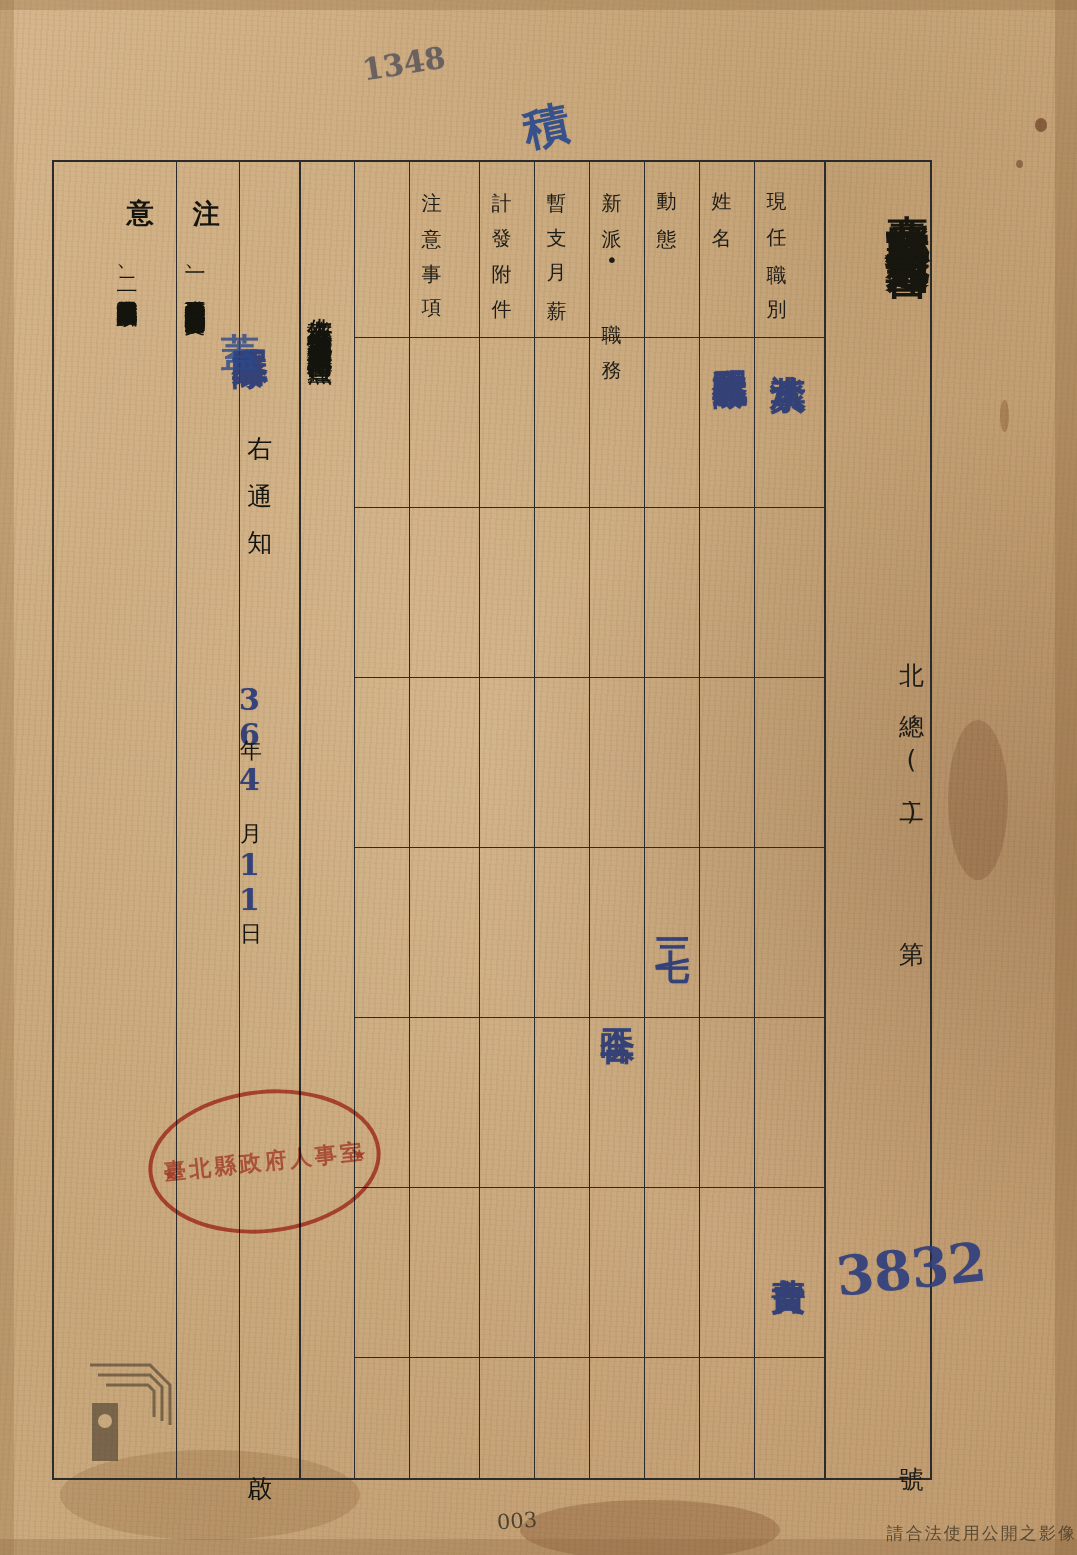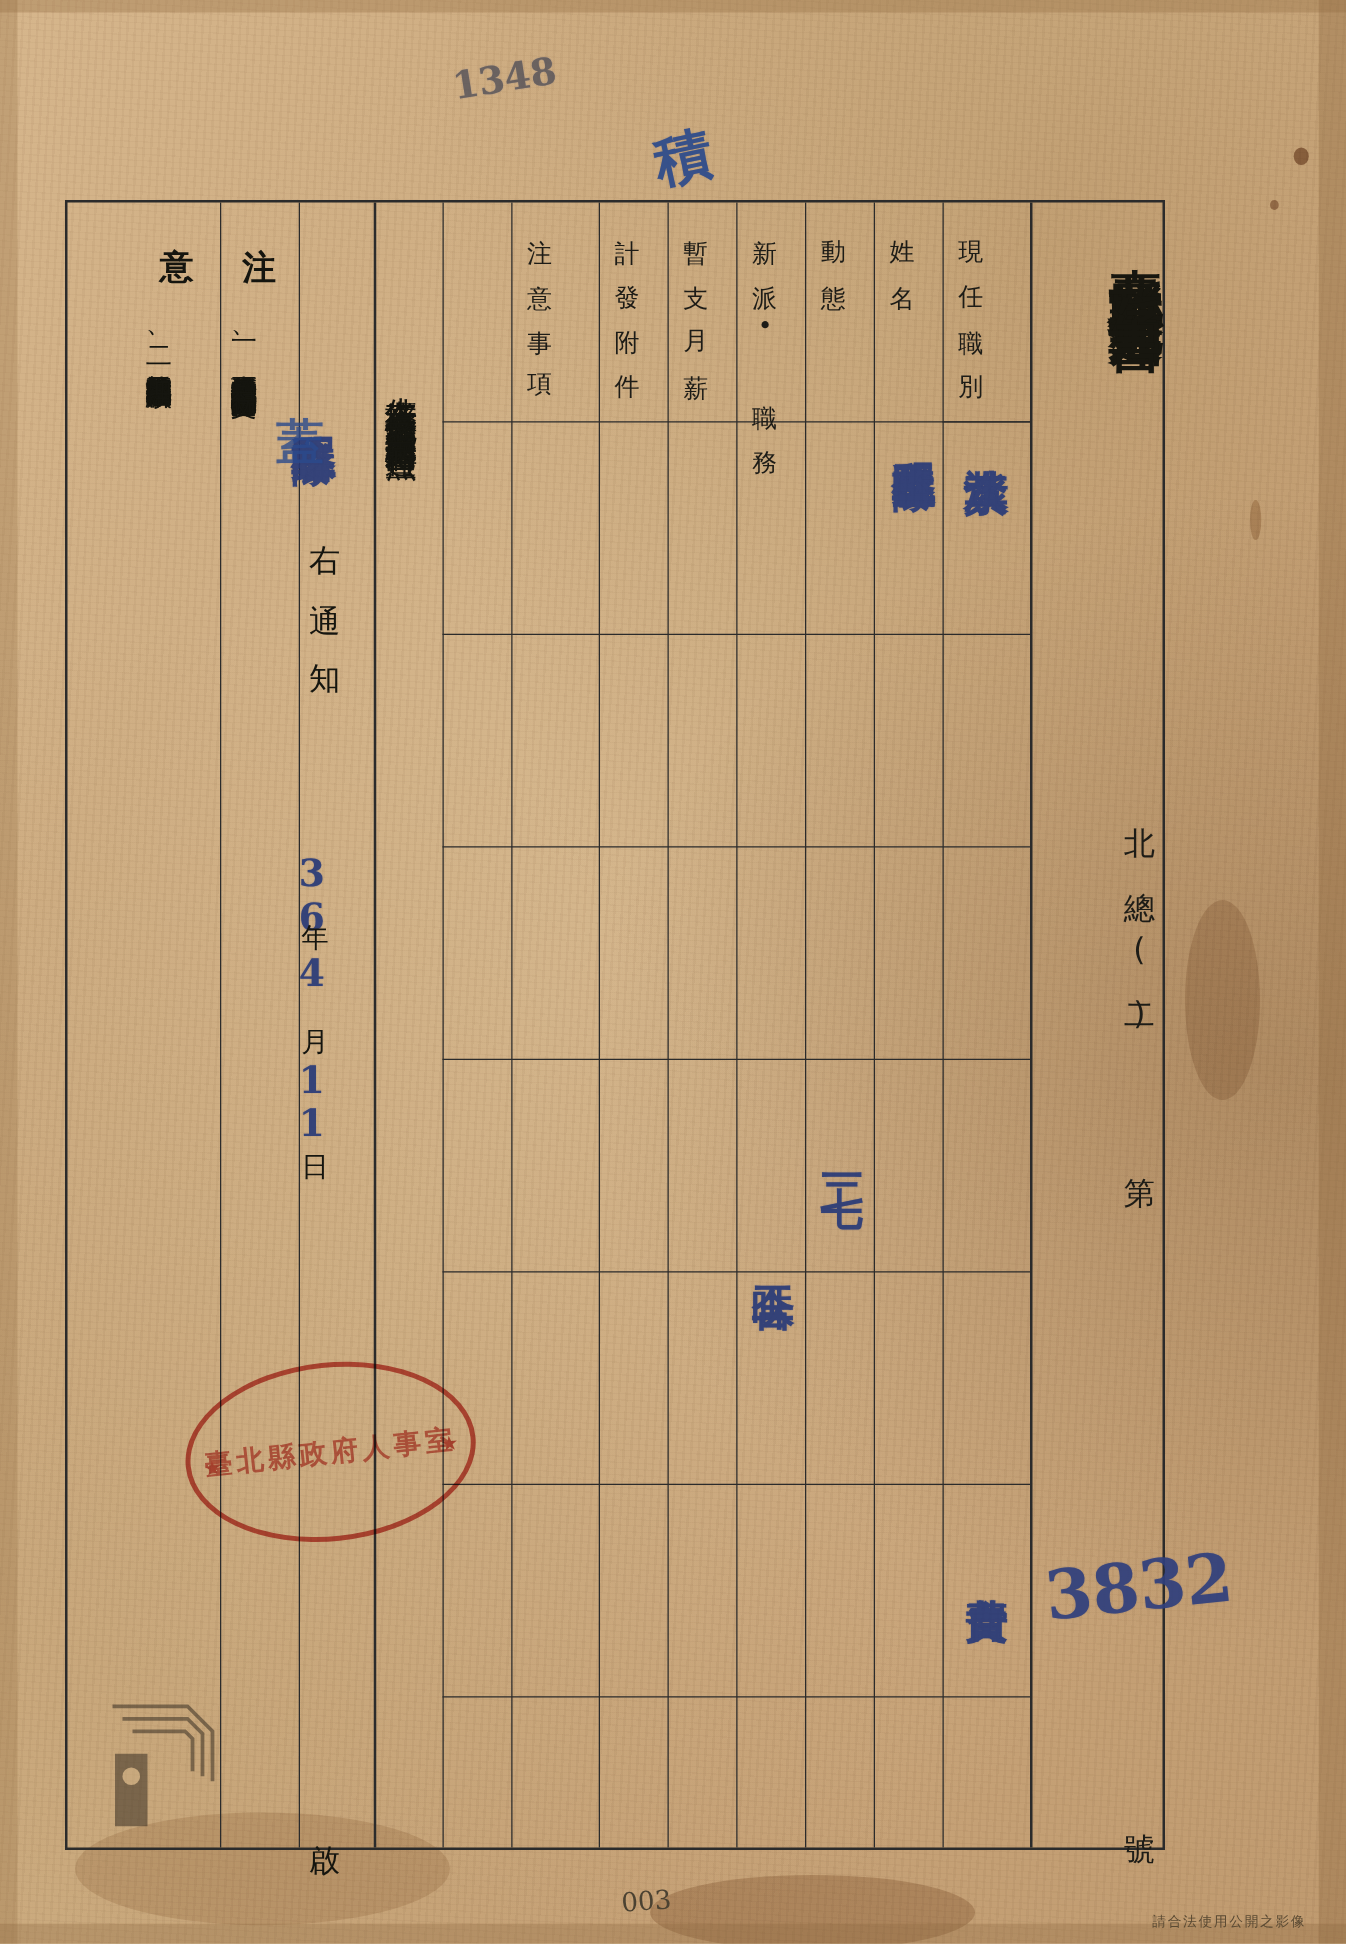--- a/index.html
+++ b/index.html
@@ -128,22 +128,22 @@
     position:absolute;top:50%;margin-top:-7px;color:#c4342c;font-size:16px;
   }
 
   
   #archstamp{
     position:absolute;left:80px;top:1355px;width:120px;height:120px;
     opacity:.55;
   }
 
   #footer-note{
-    position:absolute;right:32px;bottom:10px;
-    font-size:11px;color:#5a4a33;letter-spacing:.12em;
+    position:absolute;right:0;bottom:10px;
+    font-size:17px;color:#5a4a33;letter-spacing:.12em;
     font-family:"DejaVu Sans","Liberation Sans",sans-serif;
   }
   #pagenum{
     position:absolute;left:497px;bottom:22px;
     font-size:21px;color:#4b4232;
     font-family:"DejaVu Serif","Liberation Serif",serif;
     transform:rotate(-4deg);
   }
 </style>
 </head>

